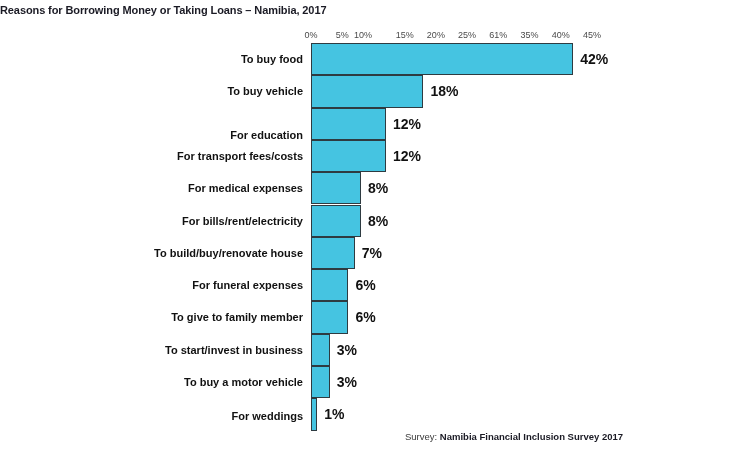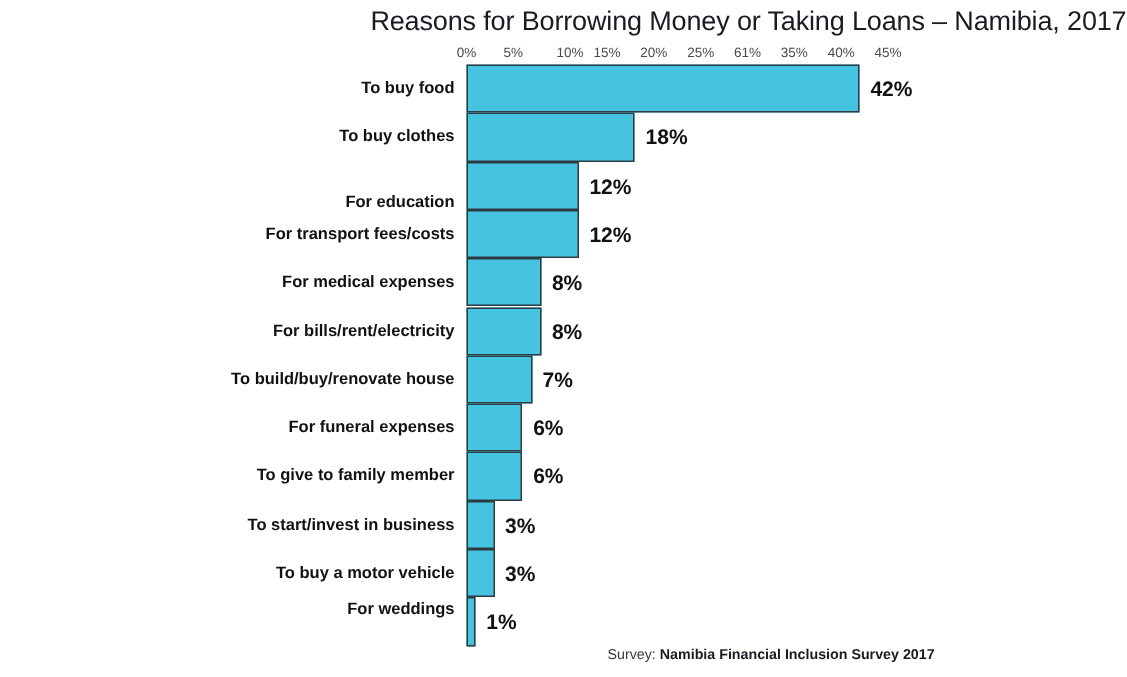--- a/index.html
+++ b/index.html
@@ -10,23 +10,23 @@
     height: 451px;
     background: #ffffff;
     font-family: "Liberation Sans", sans-serif;
     overflow: hidden;
   }
   .chart-title {
     position: absolute;
     top: 4px;
     left: 0;
     width: 100%;
-    text-align: right;
-    font-size: 18px;
-    font-weight: normal;
+    text-align: left;
+    font-size: 11px;
+    font-weight: bold;
     color: #1a1a24;
     letter-spacing: -0.1px;
   }
   #x-axis {
     position: absolute;
     left: 311px;
     top: 30px;
     width: 281px;
     height: 12px;
   }
@@ -87,42 +87,42 @@
   }
 </style>
 </head>
 <body>
 
 <div id="page">
   <div class="chart-title">Reasons for Borrowing Money or Taking Loans – Namibia, 2017</div>
   <div id="x-axis">
       <span class="tick" style="left: 0px;">0%</span>
       <span class="tick" style="left: 31.2222px;">5%</span>
-      <span class="tick" style="left: 69px;">10%</span>
+      <span class="tick" style="left: 52px;">10%</span>
       <span class="tick" style="left: 93.6667px;">15%</span>
       <span class="tick" style="left: 124.889px;">20%</span>
       <span class="tick" style="left: 156.111px;">25%</span>
       <span class="tick" style="left: 187.333px;">61%</span>
       <span class="tick" style="left: 218.556px;">35%</span>
       <span class="tick" style="left: 249.778px;">40%</span>
       <span class="tick" style="left: 281px;">45%</span>
     </div>
   <div id="cat-labels">
       <div class="cat-label" style="top: 0px; height: 32.3px; line-height: 32.3px;">To buy food</div>
-      <div class="cat-label" style="top: 32.3px; height: 32.3px; line-height: 32.3px;">To buy clothes</div>
+      <div class="cat-label" style="top: 32.3px; height: 32.3px; line-height: 32.3px;">To buy vehicle</div>
       <div class="cat-label" style="top: 76px; height: 32.3px; line-height: 32.3px;">For education</div>
       <div class="cat-label" style="top: 96.9px; height: 32.3px; line-height: 32.3px;">For transport fees/costs</div>
       <div class="cat-label" style="top: 129.2px; height: 32.3px; line-height: 32.3px;">For medical expenses</div>
       <div class="cat-label" style="top: 161.5px; height: 32.3px; line-height: 32.3px;">For bills/rent/electricity</div>
       <div class="cat-label" style="top: 193.8px; height: 32.3px; line-height: 32.3px;">To build/buy/renovate house</div>
       <div class="cat-label" style="top: 226.1px; height: 32.3px; line-height: 32.3px;">For funeral expenses</div>
       <div class="cat-label" style="top: 258.4px; height: 32.3px; line-height: 32.3px;">To give to family member</div>
       <div class="cat-label" style="top: 290.7px; height: 32.3px; line-height: 32.3px;">To start/invest in business</div>
       <div class="cat-label" style="top: 323px; height: 32.3px; line-height: 32.3px; text-align: right;">To buy a motor vehicle</div>
-      <div class="cat-label" style="top: 347px; height: 32.3px; line-height: 32.3px; padding-left: 23px;">For weddings</div>
+      <div class="cat-label" style="top: 357px; height: 32.3px; line-height: 32.3px; padding-left: 23px;">For weddings</div>
     </div>
   <div id="plot">
       <div class="bar" style="top: 0px; height: 32.3px; width: 262.267px; background: rgb(69, 196, 225); border: 1px solid rgb(46, 59, 65);"></div>
       <div class="val-label" style="top: 0px; left: 269.267px; height: 32.3px; line-height: 32.3px;">42%</div>
       <div class="bar" style="top: 32.3px; height: 32.3px; width: 112.4px; background: rgb(69, 196, 225); border: 1px solid rgb(46, 59, 65);"></div>
       <div class="val-label" style="top: 32.3px; left: 119.4px; height: 32.3px; line-height: 32.3px;">18%</div>
       <div class="bar" style="top: 64.6px; height: 32.3px; width: 74.9333px; background: rgb(69, 196, 225); border: 1px solid rgb(46, 59, 65);"></div>
       <div class="val-label" style="top: 64.6px; left: 81.9333px; height: 32.3px; line-height: 32.3px;">12%</div>
       <div class="bar" style="top: 96.9px; height: 32.3px; width: 74.9333px; background: rgb(69, 196, 225); border: 1px solid rgb(46, 59, 65);"></div>
       <div class="val-label" style="top: 96.9px; left: 81.9333px; height: 32.3px; line-height: 32.3px;">12%</div>

